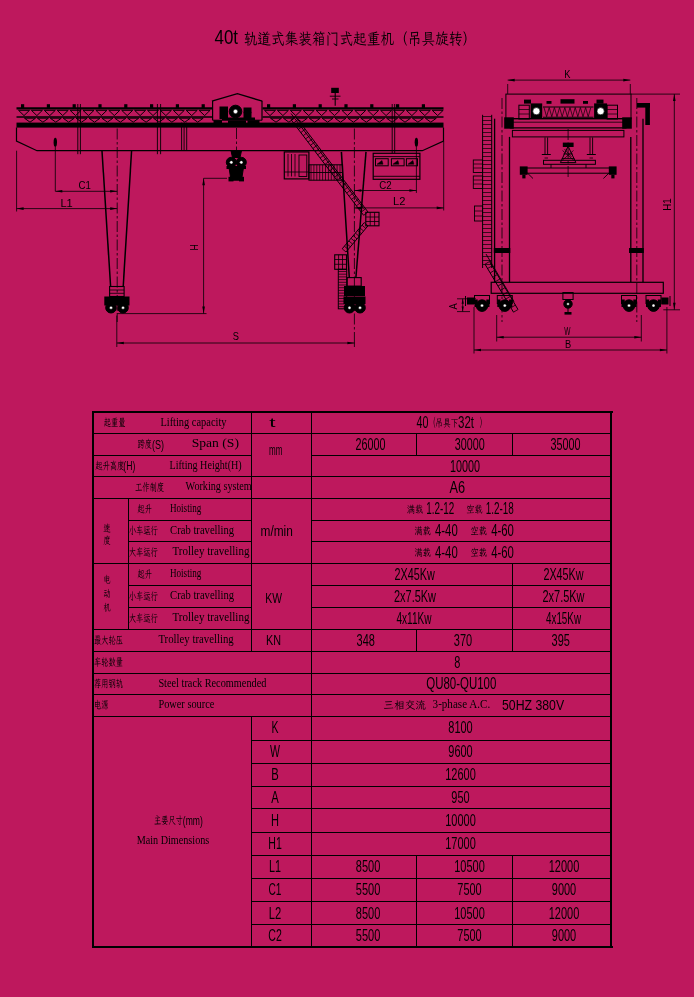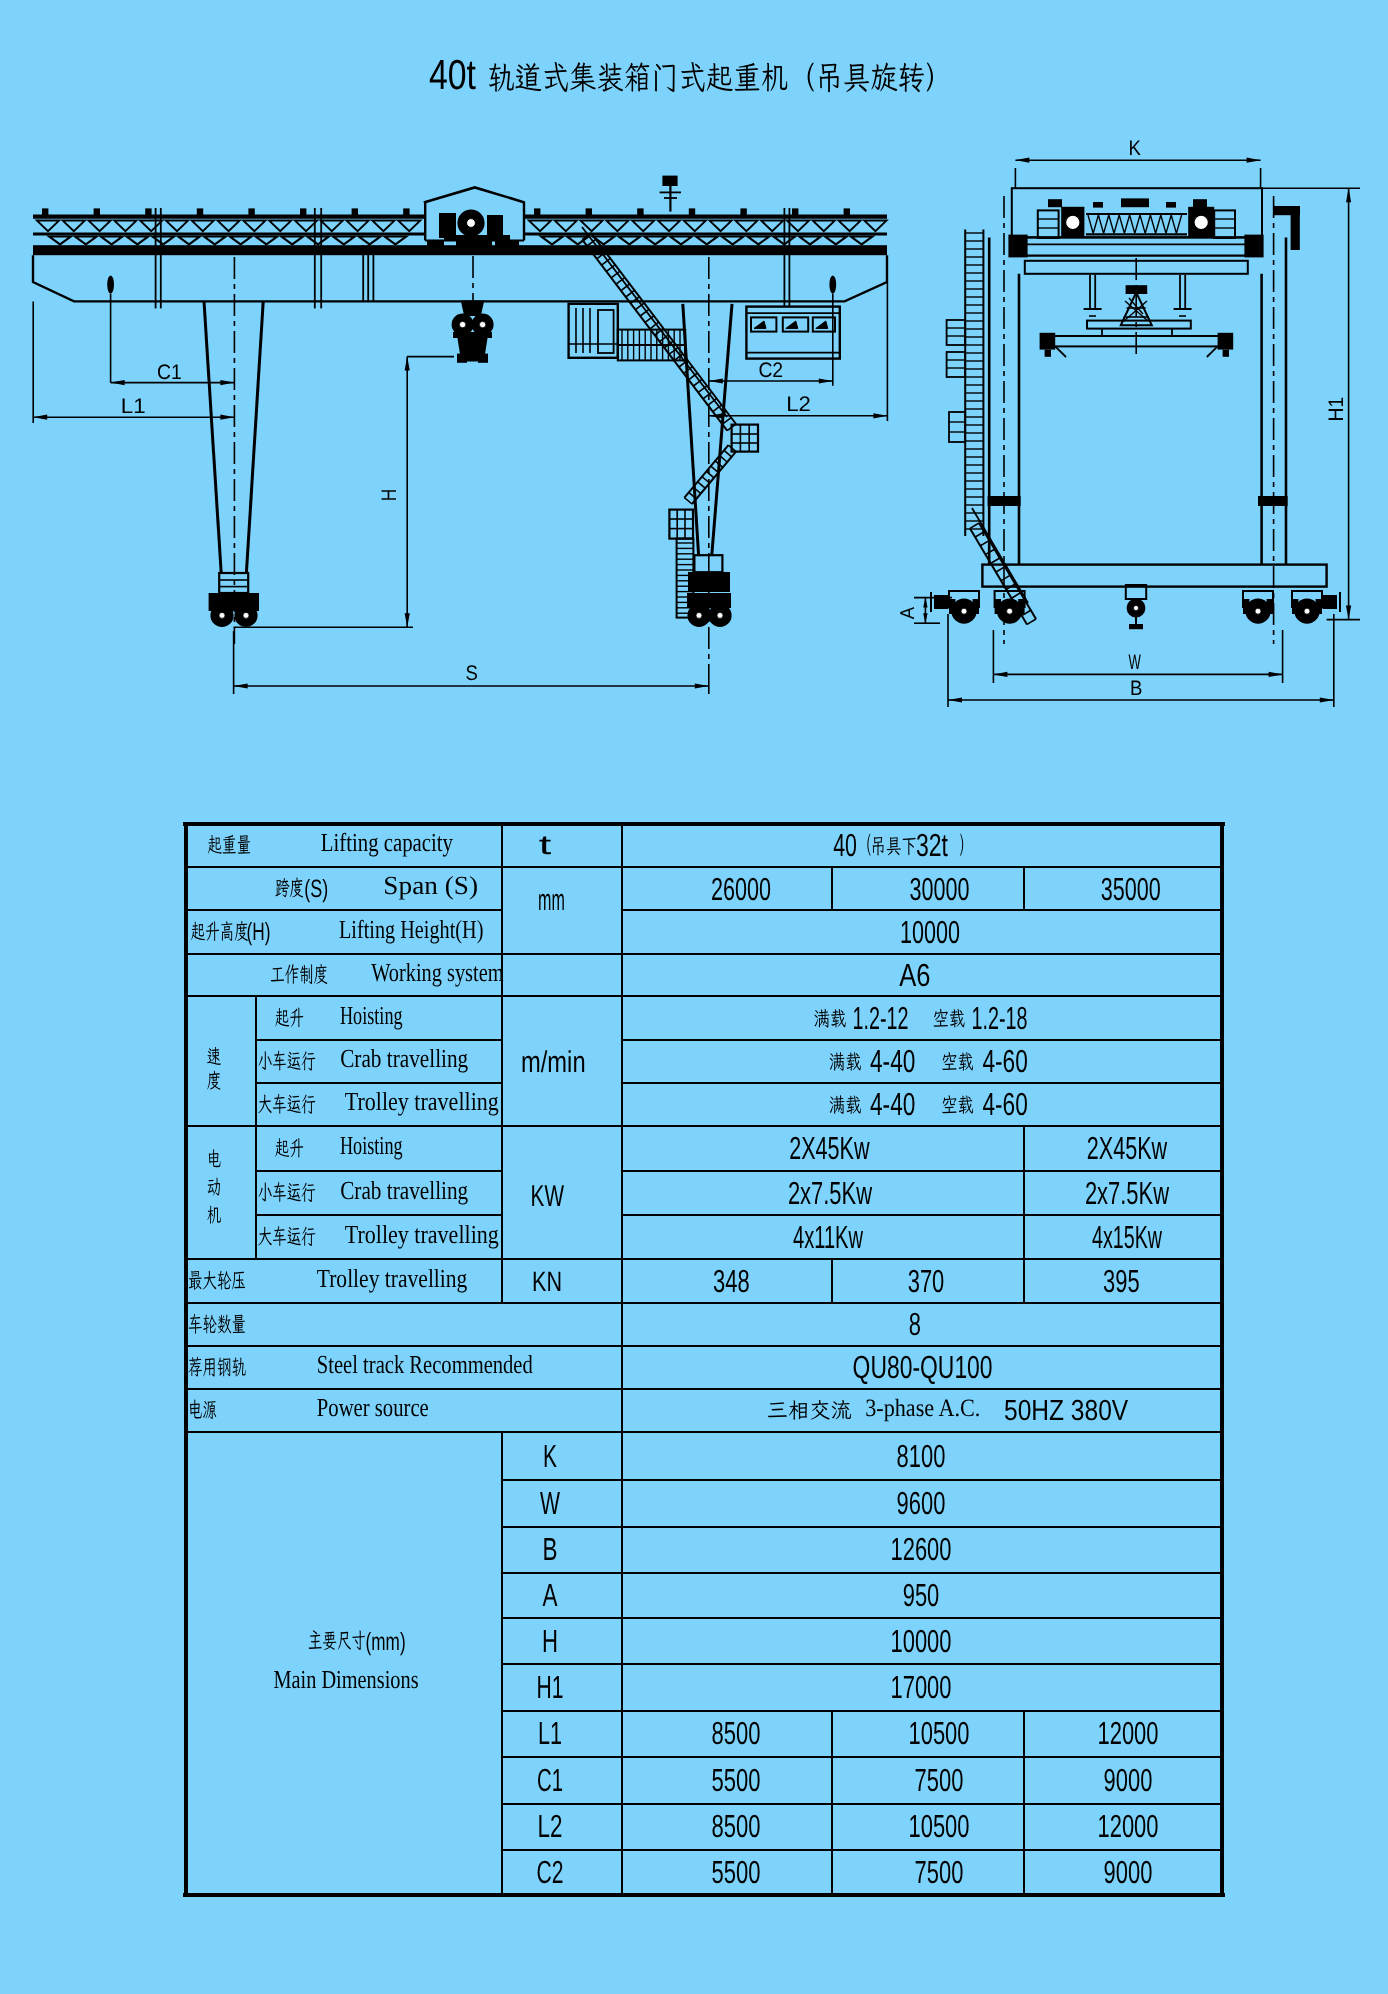--- a/index.html
+++ b/index.html
@@ -1,12 +1,12 @@
 <!DOCTYPE html>
-<html><head><meta charset="utf-8"><style>html,body{margin:0;padding:0;background:#fff;}#page{position:relative;width:694px;height:997px;background:#7dd3fc;overflow:hidden;}svg{position:absolute;left:0;top:0;}text{fill:#000;}</style></head><body>
+<html><head><meta charset="utf-8"><style>html,body{margin:0;padding:0;background:#fff;}#page{position:relative;width:694px;height:997px;background:#be185d;overflow:hidden;}svg{position:absolute;left:0;top:0;}text{fill:#000;}</style></head><body>
 <div id="page">
 <svg width="694" height="997" viewBox="0 0 694 997">
       <defs>
         <g id="g0" fill="#000" stroke="#000" stroke-width="0.10">
           <path transform="translate(0.0,0) scale(0.01369,0.01620)" d="M90 -137H86Q82 -137 82 -134Q82 -131 87 -114Q92 -97 102 -82Q112 -67 122 -67Q132 -67 183.5 -81.5Q235 -96 302 -120V-23Q302 8 297.5 27Q293 46 293 57.5Q293 69 305.5 78Q318 87 326.5 89Q335 91 337.5 91.5Q340 92 341 93H343Q357 93 357 70L359 -142Q417 -165 475 -191Q493 -200 493 -209.5Q493 -219 481 -219H476L359 -186L360 -310L458 -319Q465 -320 472 -323Q479 -326 479 -338.5Q479 -351 457 -367Q448 -375 442 -375Q436 -375 429 -372Q422 -369 408 -366L361 -362L362 -463Q362 -487 318 -497Q303 -500 293.5 -500Q284 -500 284 -494.5Q284 -489 293 -477Q302 -465 302 -445V-357L223 -351Q205 -350 202 -350L228 -411Q273 -517 295 -595L473 -608Q497 -611 497 -621Q497 -637 466 -656Q454 -664 445 -664Q436 -664 424 -659Q412 -654 394 -653L310 -647L338 -744Q342 -761 309 -778Q292 -787 283 -787Q261 -786 271 -760Q274 -748 272 -737Q270 -726 247 -643L145 -635H132Q111 -635 102 -637.5Q93 -640 88.5 -640Q84 -640 84 -635Q84 -630 90 -615.5Q96 -601 106 -592Q116 -583 140 -583L164 -585L232 -590Q201 -485 131 -328Q131 -325 128 -319Q125 -302 137.5 -295.5Q150 -289 161 -289L188 -294L226 -298H231L302 -305V-172Q143 -135 123.5 -135Q104 -135 90 -137ZM463 -521Q456 -521 456 -514Q456 -512 463.5 -498.5Q471 -485 484.5 -472.5Q498 -460 511.5 -460Q525 -460 533.5 -461Q542 -462 551 -463L608 -469Q602 -417 592 -356Q553 -123 412 41Q394 62 394 71Q394 80 398 80Q405 80 435 57Q465 34 506 -14Q641 -176 670 -477L775 -489L729 -52V-33Q729 4 745 22Q761 40 790 46Q819 52 866.5 52Q914 52 939 38Q964 24 970 -10Q976 -44 976 -128Q976 -212 961 -212Q951 -212 945 -172Q925 -52 915.5 -34Q906 -16 892 -12.5Q878 -9 848.5 -9Q819 -9 805.5 -15Q792 -21 792 -45V-54Q792 -58 793 -63L840 -486Q841 -494 843 -500.5Q845 -507 845 -513Q845 -519 834 -532.5Q823 -546 799 -546H794Q791 -546 788 -545L676 -533Q687 -638 689 -737Q689 -764 640 -775Q622 -779 613.5 -779Q605 -779 605 -772Q605 -771 610.5 -758Q616 -745 618 -725.5Q620 -706 620 -655.5Q620 -605 613 -526L534 -517Q529 -516 523 -516H502Z"></path>
           <path transform="translate(13.7,0) scale(0.01369,0.01620)" d="M740 -234 737 -156 498 -149 496 -223ZM745 -347 742 -281 494 -271 491 -335ZM922 71H930Q947 71 957.5 58Q968 45 973.5 31.5Q979 18 979 17Q979 8 956 8H951Q876 8 786 -0.5Q696 -9 604 -22.5Q512 -36 430.5 -50Q349 -64 291 -76Q260 -82 235 -85Q282 -125 296.5 -143.5Q311 -162 311 -177Q311 -188 306.5 -195Q302 -202 283.5 -214.5Q265 -227 222 -254Q216 -259 216 -261Q216 -263 218 -265Q235 -287 253 -309Q271 -331 296 -359Q301 -364 306.5 -370.5Q312 -377 312 -384Q312 -397 298 -407.5Q284 -418 273 -418Q271 -418 268.5 -417.5Q266 -417 263 -417L124 -405Q119 -404 113.5 -404Q108 -404 103 -404Q86 -404 71 -407Q70 -407 68.5 -407.5Q67 -408 66 -408Q59 -408 59 -401L62 -388Q66 -376 77.5 -363.5Q89 -351 111 -351Q117 -351 123.5 -351.5Q130 -352 139 -353L226 -361Q210 -342 196.5 -325Q183 -308 172 -293Q154 -268 154 -251Q154 -231 181 -215Q214 -197 240 -179Q244 -175 244 -172Q244 -171 242 -167Q226 -148 205.5 -128.5Q185 -109 160 -87Q104 -83 78.5 -78Q53 -73 46 -67Q39 -61 39 -53Q39 -24 49 -18Q59 -12 64 -12Q71 -12 81 -15Q112 -26 138 -29.5Q164 -33 187 -33Q213 -33 236.5 -29.5Q260 -26 282 -21Q328 -11 389 0.5Q450 12 520 24Q590 36 662 46Q734 56 800.5 62.5Q867 69 922 71ZM750 -458 747 -395 489 -383 487 -444ZM234 -463Q244 -463 251.5 -472.5Q259 -482 264 -493Q269 -504 269 -506Q269 -517 250 -531Q248 -533 230 -545.5Q212 -558 188 -573.5Q164 -589 143 -601Q122 -613 113 -613Q103 -613 91 -598Q82 -588 82 -580Q82 -570 100 -559Q126 -543 155.5 -521Q185 -499 213 -475Q227 -463 234 -463ZM275 -601Q281 -601 290 -608.5Q299 -616 305.5 -625.5Q312 -635 312 -642Q312 -649 298.5 -662.5Q285 -676 265 -691.5Q245 -707 223.5 -721Q202 -735 185 -744Q168 -753 162 -753Q151 -753 141 -740Q131 -727 131 -722Q131 -714 147 -703Q176 -684 203 -661.5Q230 -639 256 -613Q268 -601 275 -601ZM569 -677Q569 -683 554.5 -700Q540 -717 519.5 -736.5Q499 -756 481.5 -770Q464 -784 458 -784Q445 -784 437 -770.5Q429 -757 429 -752Q429 -746 436 -739Q459 -717 478 -696.5Q497 -676 514 -653Q523 -641 530 -641Q534 -641 543.5 -646.5Q553 -652 561 -660.5Q569 -669 569 -677ZM500 -95 791 -104Q804 -105 812 -106.5Q820 -108 820 -115Q820 -127 792 -158L812 -452Q813 -457 815 -462Q817 -467 817 -472Q817 -475 812 -484Q807 -493 796.5 -501Q786 -509 770 -509H760L567 -498Q597 -525 610 -538Q623 -551 626 -556.5Q629 -562 629 -565Q629 -570 626.5 -576Q624 -582 616 -590L889 -607Q913 -609 913 -620Q913 -628 904 -638Q895 -648 883 -655Q871 -662 862 -662Q859 -662 856 -661.5Q853 -661 850 -660Q838 -656 828 -654.5Q818 -653 802 -652L680 -644Q726 -685 750 -714Q774 -743 774 -751Q774 -765 752 -784Q730 -805 719 -805Q711 -805 709 -794Q707 -782 705 -773.5Q703 -765 698 -757Q684 -733 663 -702.5Q642 -672 613 -640L384 -626Q378 -626 373 -625.5Q368 -625 363 -625Q347 -625 330 -628H325Q317 -628 317 -622Q317 -619 318 -618Q326 -601 336.5 -588Q347 -575 366 -575Q372 -575 380.5 -575.5Q389 -576 399 -577L570 -587Q565 -572 545.5 -546Q526 -520 503 -494L486 -493Q440 -508 426 -508Q416 -508 416 -501Q416 -497 421 -485Q426 -475 427.5 -462.5Q429 -450 430 -436L441 -161V-147Q441 -133 440.5 -121.5Q440 -110 439 -99V-92Q439 -80 448 -72.5Q457 -65 468.5 -61.5Q480 -58 486 -58Q495 -58 498 -64Q501 -70 501 -78V-82Z"></path>
           <path transform="translate(27.4,0) scale(0.01369,0.01620)" d="M312 -311V-104Q250 -89 217 -82.5Q184 -76 170.5 -74.5Q157 -73 154 -73Q148 -73 141.5 -73.5Q135 -74 127 -75H123Q114 -75 114 -68Q114 -64 115 -62Q126 -34 142.5 -18.5Q159 -3 174 -3Q182 -3 230.5 -16.5Q279 -30 360.5 -60Q442 -90 549 -139Q578 -153 578 -167Q578 -175 564 -175Q557 -175 540 -170Q497 -156 455.5 -143.5Q414 -131 374 -120V-315L508 -323Q518 -324 524.5 -326Q531 -328 531 -335Q531 -342 522 -353Q513 -364 501 -373Q489 -382 479 -382Q475 -382 469 -380Q459 -376 447 -374.5Q435 -373 424 -372L224 -362H217Q206 -362 195.5 -364Q185 -366 174 -369Q172 -370 169 -370Q164 -370 164 -365Q164 -362 165 -360Q177 -323 192.5 -314.5Q208 -306 228 -306Q233 -306 239 -306Q245 -306 252 -307ZM753 -612Q762 -612 769.5 -620.5Q777 -629 782 -639Q787 -649 787 -652Q787 -660 772 -675Q757 -690 734.5 -707.5Q712 -725 689 -741.5Q666 -758 648.5 -768.5Q631 -779 627 -779Q619 -779 609 -767.5Q599 -756 599 -747Q599 -739 613 -728Q643 -706 675.5 -678Q708 -650 734 -623Q745 -612 753 -612ZM598 -511 879 -526Q891 -527 900 -530Q909 -533 909 -540Q909 -551 897.5 -562.5Q886 -574 872 -582.5Q858 -591 852 -591Q847 -591 839 -588Q827 -584 815 -582.5Q803 -581 792 -580L584 -568Q573 -620 563.5 -673Q554 -726 546 -787Q545 -802 538 -808.5Q531 -815 511 -819Q489 -824 479 -824Q465 -824 465 -816Q465 -812 470 -804Q477 -794 481.5 -782.5Q486 -771 488 -753Q495 -704 503.5 -658Q512 -612 522 -565L165 -545H155Q143 -545 133 -546.5Q123 -548 114 -550Q111 -551 109 -551.5Q107 -552 105 -552Q98 -552 98 -545Q98 -541 101 -533Q115 -500 130.5 -493.5Q146 -487 162 -487Q167 -487 173 -487.5Q179 -488 184 -488L535 -507Q570 -363 616.5 -250.5Q663 -138 711.5 -60Q760 18 802.5 58Q845 98 872 98Q891 98 905 82.5Q919 67 924 41Q935 -15 940 -71Q945 -127 945 -178Q945 -209 933 -209Q922 -209 917 -182Q909 -134 897 -89Q885 -44 875 -15Q865 14 861 14Q858 14 855 11Q807 -32 767.5 -92.5Q728 -153 698 -219.5Q668 -286 647 -347Q626 -408 614 -452Q602 -496 598 -511Z"></path>
           <path transform="translate(41.1,0) scale(0.01369,0.01620)" d="M576 -196 892 -211Q900 -212 906 -215Q912 -218 912 -224Q912 -232 902.5 -242Q893 -252 881.5 -259Q870 -266 864 -266Q859 -266 857 -265Q840 -259 822 -257L526 -243V-283Q526 -295 513 -303Q500 -311 484.5 -315.5Q469 -320 460 -320Q450 -320 450 -313Q450 -308 455 -300Q467 -281 467 -256V-241L154 -226H142Q132 -226 121 -227Q110 -228 101 -230Q99 -231 95 -231Q90 -231 90 -226Q90 -223 91 -221Q102 -189 120 -183Q138 -177 154 -177H172L403 -188Q320 -122 237 -79Q154 -36 59 1Q38 8 38 19Q38 27 53 27Q59 27 97.5 18.5Q136 10 196 -11.5Q256 -33 326.5 -71Q397 -109 467 -167L466 -13Q466 2 465.5 16.5Q465 31 462 45Q461 49 461 55Q461 69 470 78.5Q479 88 490.5 92Q502 96 508 96Q525 96 525 74L526 -171Q603 -120 672.5 -83.5Q742 -47 798 -24Q854 -1 888.5 10Q923 21 929 21Q937 21 947 12.5Q957 4 965 -6.5Q973 -17 973 -22Q973 -29 952 -35Q852 -63 758 -102.5Q664 -142 576 -196ZM483 -441 482 -378 288 -368 287 -431ZM484 -540V-485L287 -475L286 -529ZM486 -642 485 -584 285 -573V-623L291 -630ZM289 -319 841 -348Q859 -350 859 -361Q859 -371 849.5 -380.5Q840 -390 828.5 -396Q817 -402 812 -402Q810 -402 804 -400Q796 -397 788 -396Q780 -395 770 -394L540 -381L541 -444L746 -454H749Q765 -456 765 -466Q765 -475 755.5 -484Q746 -493 736 -499Q726 -505 722 -505Q719 -505 713 -503Q706 -501 697.5 -499Q689 -497 680 -496L541 -488L542 -544L738 -555Q745 -556 750.5 -559Q756 -562 756 -567Q756 -576 746.5 -584.5Q737 -593 726.5 -599Q716 -605 712 -605Q707 -605 701 -602Q694 -598 685.5 -597Q677 -596 667 -595L542 -588L543 -646L788 -661H791Q809 -663 809 -674Q809 -683 800 -692.5Q791 -702 780.5 -708.5Q770 -715 763 -715Q759 -715 753 -713Q737 -706 719 -705L535 -693Q538 -698 548.5 -714Q559 -730 569 -747Q579 -764 579 -770Q579 -777 567.5 -786.5Q556 -796 541 -803Q526 -810 517 -810Q507 -810 507 -800Q507 -796 508 -794Q510 -790 510 -786Q510 -782 510 -777Q510 -758 499.5 -734.5Q489 -711 478 -690L334 -680Q338 -685 348.5 -698.5Q359 -712 371 -728Q383 -744 391.5 -757Q400 -770 400 -774Q400 -785 387.5 -795.5Q375 -806 360.5 -813Q346 -820 339 -820Q328 -820 328 -808V-804Q328 -782 309 -748.5Q290 -715 260 -676.5Q230 -638 196.5 -600.5Q163 -563 133 -531.5Q103 -500 84 -482Q70 -469 70 -460Q70 -454 76 -454Q86 -454 111.5 -471Q137 -488 169 -514Q201 -540 230 -567L228 -380Q228 -367 227 -354Q226 -341 223 -325Q222 -321 222 -315Q222 -296 234.5 -286.5Q247 -277 260 -274L272 -270Q289 -270 289 -294Z"></path>
           <path transform="translate(54.8,0) scale(0.01369,0.01620)" d="M495 -262 865 -280Q873 -281 879.5 -282.5Q886 -284 886 -290Q886 -297 876 -308Q866 -319 852.5 -328.5Q839 -338 830 -338Q828 -338 825.5 -337.5Q823 -337 820 -336Q813 -334 801.5 -331.5Q790 -329 777 -328L506 -315L508 -383Q508 -395 496.5 -402Q485 -409 470 -412Q455 -415 444 -415Q433 -415 433 -408Q433 -403 439 -394Q448 -382 448 -366L449 -312L169 -299H159Q139 -299 121 -305Q115 -307 114 -307Q109 -307 109 -301L114 -288Q119 -274 134 -260.5Q149 -247 177 -247Q182 -247 187 -247.5Q192 -248 196 -248L407 -258Q331 -196 248.5 -144Q166 -92 85 -54Q50 -38 50 -27Q50 -20 64 -20Q85 -20 127 -36Q169 -52 218.5 -75.5Q268 -99 310 -123L306 11Q300 12 275.5 17.5Q251 23 230 23H223Q213 23 213 29Q213 32 216 37Q227 61 250 79Q256 85 267 85Q281 85 312.5 75Q344 65 385.5 48.5Q427 32 472.5 10Q518 -12 561 -36Q586 -51 586 -62Q586 -71 571 -71Q562 -71 549 -66Q502 -49 456 -34Q410 -19 365 -6L370 -162Q392 -178 414.5 -195Q437 -212 459 -231Q518 -162 582.5 -110Q647 -58 707 -21.5Q767 15 816 37Q865 59 893.5 69.5Q922 80 923 80Q929 80 940 70.5Q951 61 959.5 48.5Q968 36 968 29Q968 21 948 15Q872 -6 793 -43Q714 -80 654 -123Q689 -142 718.5 -160Q748 -178 776 -197Q782 -200 782 -207Q782 -217 774 -229Q766 -241 756 -250Q746 -259 740 -259Q736 -259 731 -249Q731 -248 722.5 -236.5Q714 -225 689.5 -203.5Q665 -182 615 -152Q585 -176 555.5 -203.5Q526 -231 495 -262ZM270 -571Q279 -571 287 -579Q295 -587 300.5 -596.5Q306 -606 306 -609Q306 -620 294 -630Q248 -673 224.5 -693Q201 -713 191 -719Q181 -725 175 -725Q168 -725 156 -713.5Q144 -702 144 -692Q144 -684 156 -675Q178 -659 201.5 -635.5Q225 -612 246 -587Q260 -571 270 -571ZM345 -521 346 -459Q346 -444 344 -430Q342 -416 339 -403Q338 -399 337.5 -396Q337 -393 337 -390Q337 -378 346 -370Q355 -362 366.5 -358Q378 -354 385 -354Q404 -354 404 -376L401 -757Q401 -769 388.5 -776.5Q376 -784 361 -787.5Q346 -791 338 -791Q326 -791 326 -784Q326 -782 327.5 -779.5Q329 -777 330 -774Q341 -756 341 -731L344 -565Q261 -522 211 -501Q161 -480 134.5 -473.5Q108 -467 95 -465Q83 -464 83 -456Q83 -449 92.5 -437Q102 -425 116 -415Q130 -405 141 -405Q152 -405 175.5 -416Q199 -427 229 -444.5Q259 -462 289.5 -482.5Q320 -503 345 -521ZM568 -414 833 -427Q841 -428 847 -431.5Q853 -435 853 -441Q853 -449 843.5 -459.5Q834 -470 822 -478.5Q810 -487 802 -487Q800 -487 798 -486.5Q796 -486 794 -485Q784 -482 775 -480Q766 -478 755 -477L685 -473L686 -582L880 -593Q890 -594 896.5 -597Q903 -600 903 -607Q903 -614 893.5 -625Q884 -636 872 -644.5Q860 -653 851 -653Q848 -653 845 -652Q842 -651 839 -650Q828 -646 816 -644Q804 -642 795 -641L686 -634L687 -769Q687 -781 673 -789Q659 -797 642.5 -801Q626 -805 618 -805Q608 -805 608 -798Q608 -793 615 -783Q627 -767 627 -742V-631L494 -623H483Q473 -623 463.5 -624Q454 -625 444 -627Q441 -628 437 -628Q431 -628 431 -622Q431 -618 436 -605.5Q441 -593 453.5 -582Q466 -571 487 -571Q492 -571 498.5 -571Q505 -571 513 -572L626 -578V-470L548 -465H540Q517 -465 496 -471Q490 -473 488 -473Q483 -473 483 -467Q483 -463 484 -460Q486 -450 493.5 -439Q501 -428 514 -419Q517 -418 521 -416.5Q525 -415 530 -415Q534 -414 538.5 -414Q543 -414 547 -414Z"></path>
           <path transform="translate(68.4,0) scale(0.01369,0.01620)" d="M798 -145 795 -33 585 -27 583 -137ZM801 -291 799 -195 582 -186 581 -281ZM805 -433 803 -341 580 -330 578 -420ZM586 25 850 18Q861 17 868.5 13.5Q876 10 876 3Q876 -11 850 -37L864 -421Q865 -427 867.5 -433Q870 -439 870 -446Q870 -460 857 -472.5Q844 -485 830 -485Q826 -485 822.5 -484.5Q819 -484 814 -484L582 -470Q556 -482 541 -487Q526 -492 518 -492Q507 -492 507 -482Q507 -476 510 -468Q515 -458 518 -442Q521 -426 521 -410L528 -35Q528 -16 527 1Q526 18 523 33Q523 35 522.5 37.5Q522 40 522 42Q522 50 527 58.5Q532 67 547 74Q559 80 568 80Q587 80 587 61ZM285 -229V-43Q285 -21 284 -0.5Q283 20 280 39Q279 43 279 46Q279 49 279 52Q279 66 290 74.5Q301 83 313 86.5Q325 90 326 90Q341 90 341 62L342 -248Q365 -230 388.5 -208.5Q412 -187 432 -167Q446 -153 455 -153Q462 -153 474.5 -165Q487 -177 487 -189Q487 -197 470 -214Q453 -231 429 -250Q405 -269 385 -282.5Q365 -296 359 -296Q351 -296 342 -284V-345L474 -353Q488 -355 488 -366Q488 -372 480.5 -382.5Q473 -393 461 -401.5Q449 -410 435 -410Q433 -410 431 -409.5Q429 -409 427 -409Q414 -406 403.5 -404Q393 -402 382 -401L342 -399V-508Q342 -517 330.5 -523Q319 -529 305 -532.5Q291 -536 283 -536Q272 -536 272 -529Q272 -523 276 -516Q281 -507 283 -496.5Q285 -486 285 -475V-396L164 -389Q160 -389 157 -388.5Q154 -388 150 -388Q142 -388 133 -389.5Q124 -391 113 -393Q110 -394 106 -394Q99 -394 99 -388Q99 -387 105 -373.5Q111 -360 123 -347Q135 -334 154 -334Q161 -334 170 -334.5Q179 -335 191 -336L269 -341Q238 -283 207 -235.5Q176 -188 141.5 -145Q107 -102 63 -57Q48 -42 48 -32Q48 -25 55 -25Q63 -25 85.5 -41Q108 -57 137.5 -84Q167 -111 197.5 -144Q228 -177 253 -212Q278 -247 291 -279L288 -262Q285 -244 285 -229ZM343 -646 518 -658Q540 -660 540 -672Q540 -679 530.5 -689Q521 -699 510 -706.5Q499 -714 492 -714Q489 -714 481 -712Q472 -709 463 -707Q454 -705 443 -704L294 -693Q311 -717 324 -741Q329 -749 329 -755Q329 -766 315.5 -776.5Q302 -787 287 -794Q272 -801 267 -801Q258 -801 258 -787V-777Q258 -760 242 -728.5Q226 -697 200 -658.5Q174 -620 142 -580.5Q110 -541 78 -508Q64 -494 64 -485Q64 -479 71 -479Q79 -479 108.5 -498Q138 -517 177.5 -553.5Q217 -590 256 -640L319 -645Q303 -629 303 -620Q303 -613 315 -604Q333 -590 350.5 -573Q368 -556 384 -539Q395 -526 403 -526Q411 -526 423.5 -538Q436 -550 436 -560Q436 -568 424 -580.5Q412 -593 395.5 -606.5Q379 -620 364 -631Q349 -642 343 -646ZM716 -663 911 -676Q919 -677 925 -680.5Q931 -684 931 -691Q931 -700 921.5 -709.5Q912 -719 901 -725Q890 -731 884 -731Q879 -731 876 -730Q868 -727 858.5 -725.5Q849 -724 838 -723L654 -708Q662 -720 668.5 -732Q675 -744 682 -756Q684 -760 685 -763Q686 -766 686 -769Q686 -780 673.5 -790.5Q661 -801 646 -808Q631 -815 625 -815Q615 -815 615 -803V-795Q615 -784 612 -773Q609 -762 606 -757Q555 -641 470 -535Q458 -520 458 -511Q458 -504 465 -504Q474 -504 497.5 -522.5Q521 -541 553.5 -575Q586 -609 620 -656L690 -661Q674 -644 674 -635Q674 -629 684 -621Q704 -605 729 -581.5Q754 -558 773 -537Q782 -527 790 -527Q801 -527 811.5 -542Q822 -557 822 -563Q822 -571 805 -588.5Q788 -606 763.5 -626.5Q739 -647 716 -663Z"></path>

